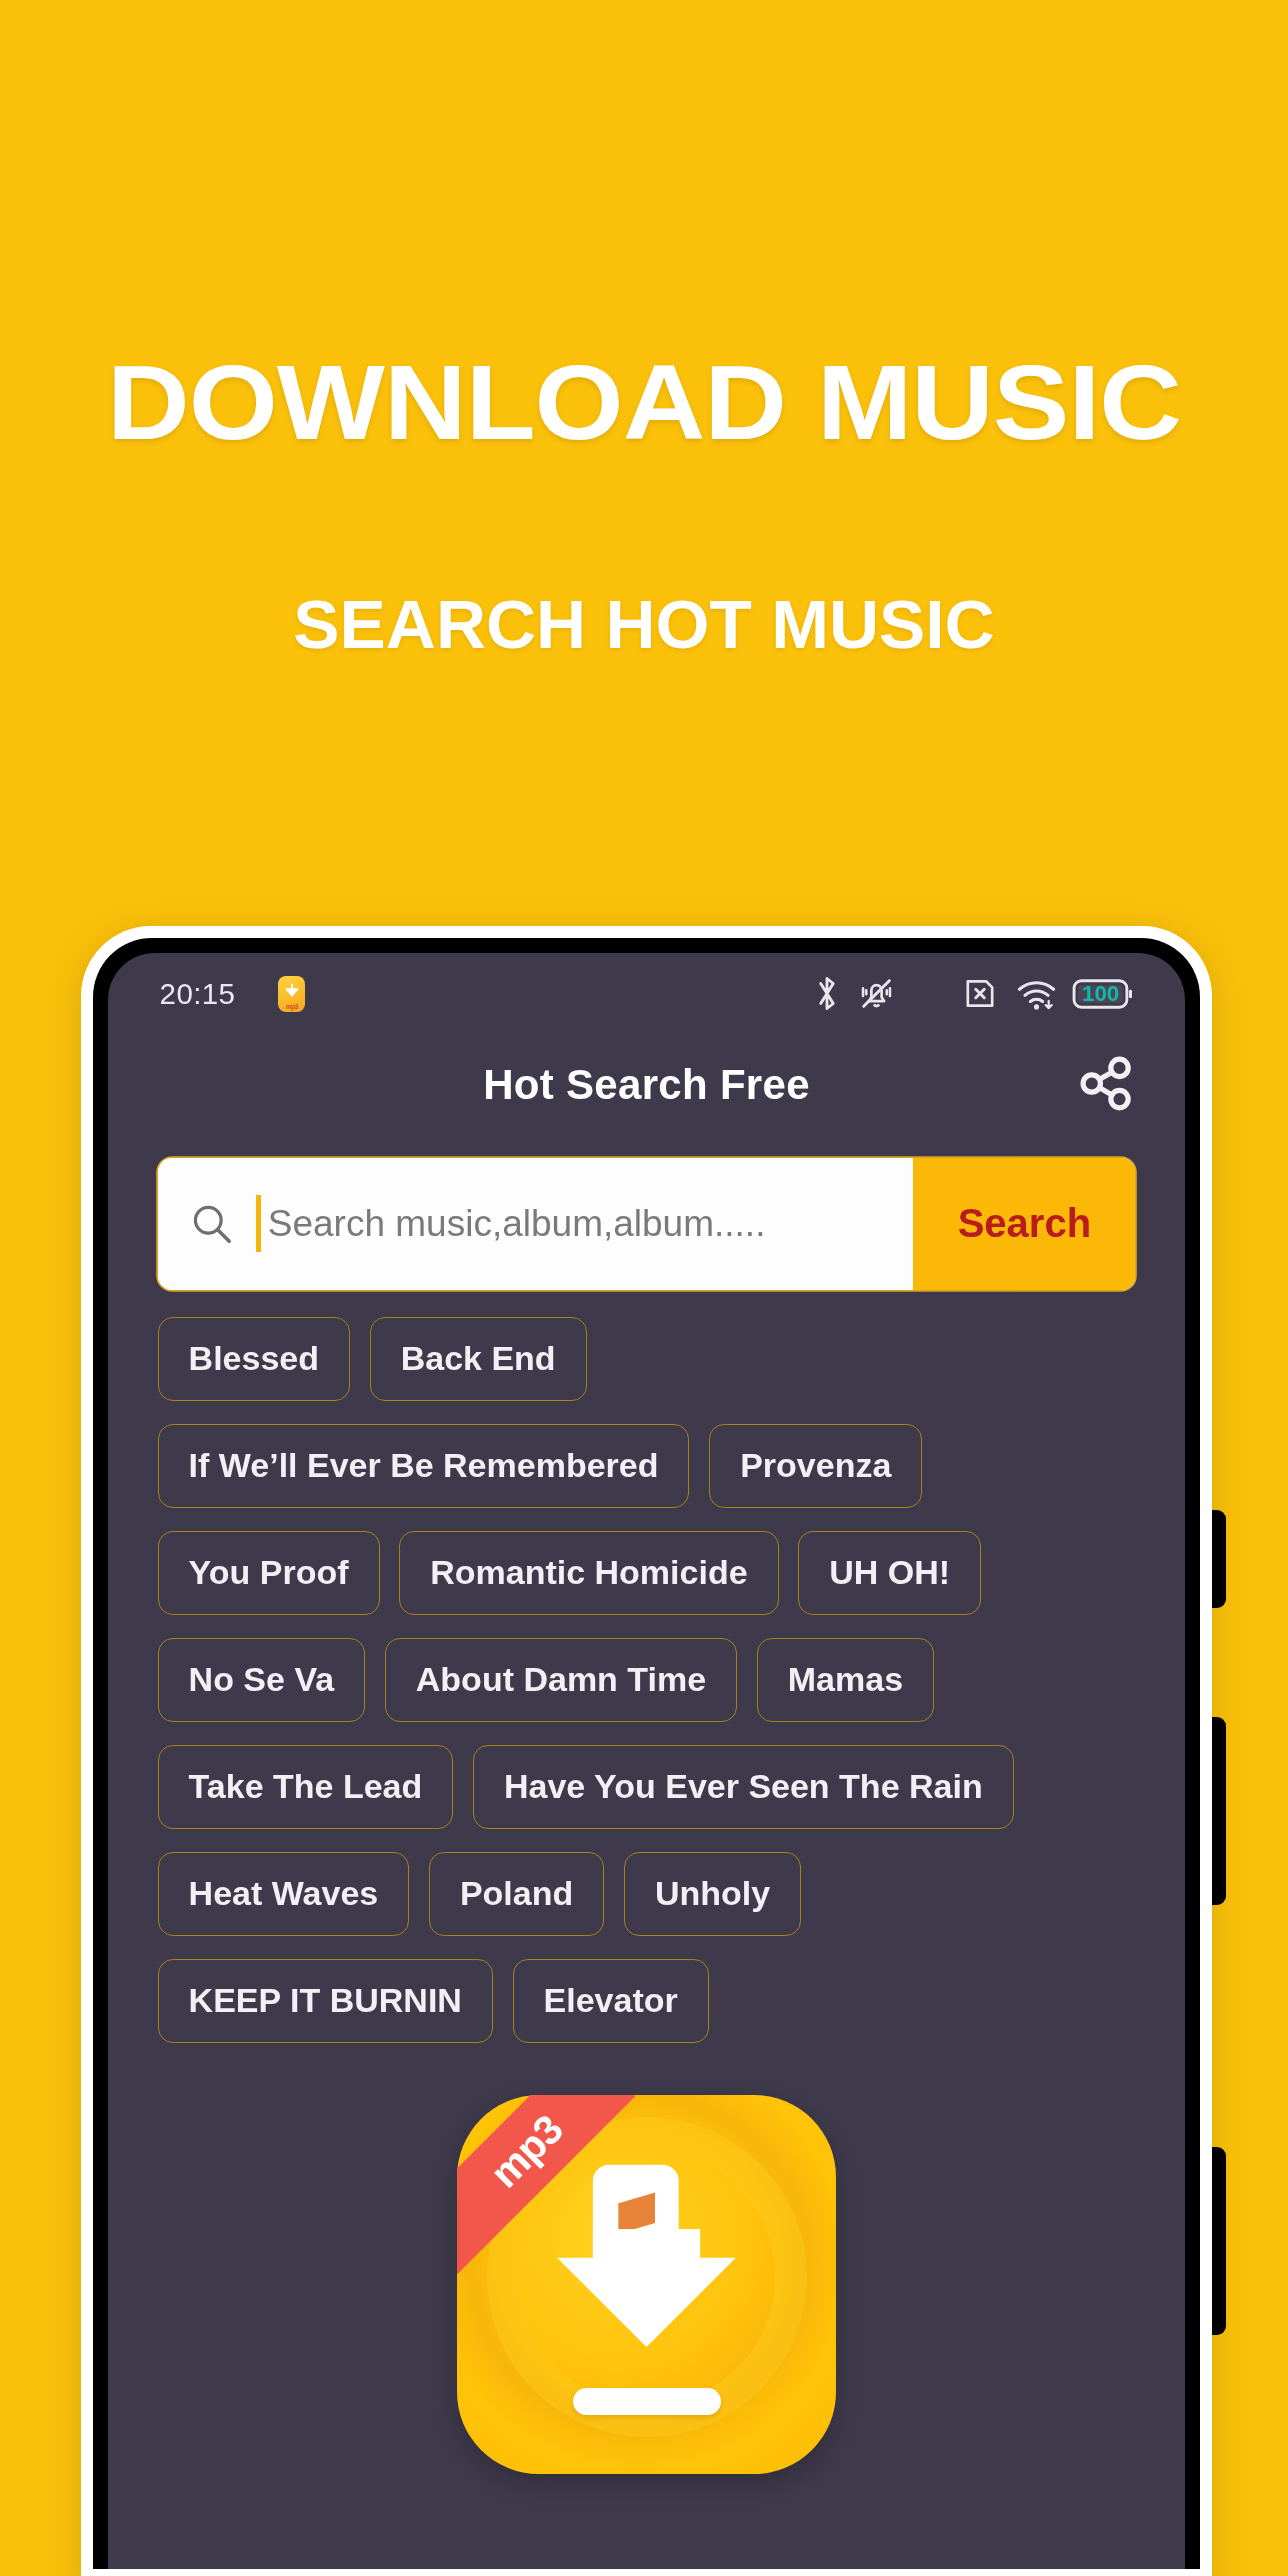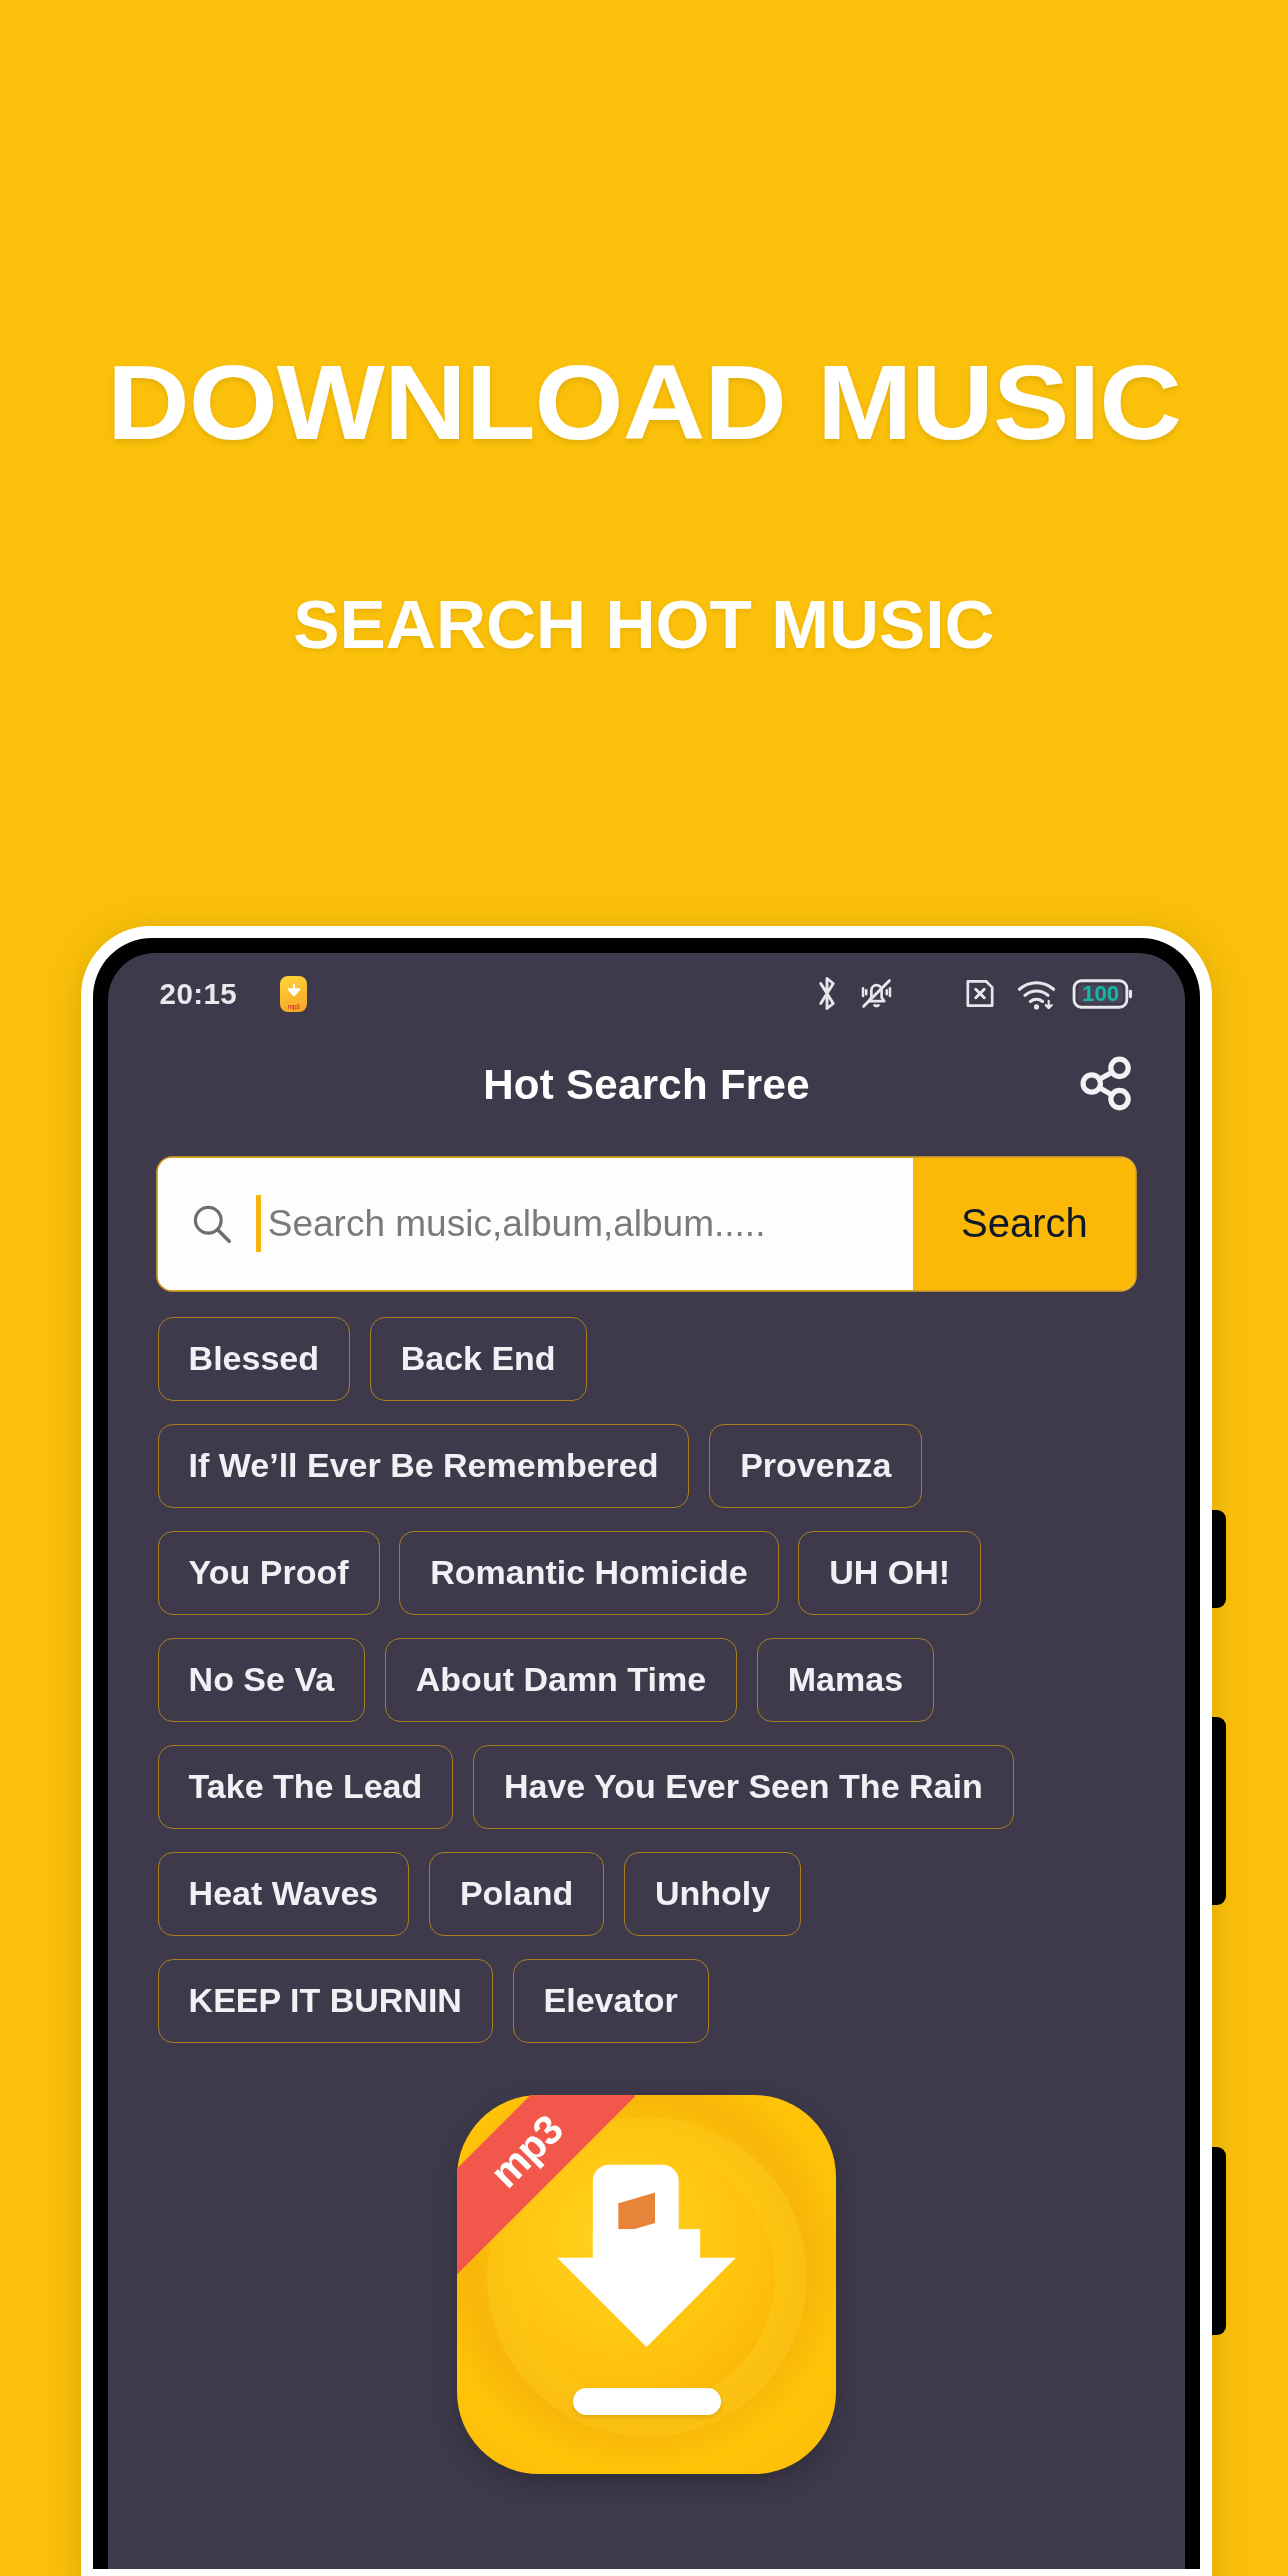--- a/index.html
+++ b/index.html
@@ -67,21 +67,21 @@
   .side-btn.b2 { left:1210px; top:1717px; width:16px; height:188px; }
   .side-btn.b3 { left:1210px; top:2147px; width:16px; height:188px; }
 
   
   .statusbar {
     position:relative; height:82px;
     display:flex; align-items:center;
     padding:0 52px;
     color:#EAE8EE;
   }
-  .sb-time { font-size:29.5px; font-weight:bold; letter-spacing:0.4px; }
+  .sb-time { font-size:29.5px; font-weight:normal; letter-spacing:0.4px; }
   .sb-appicon {
     width:27px; height:36px; border-radius:8px; margin-left:43px;
     background:linear-gradient(160deg,#FFD43B 0%,#F5A623 100%);
     position:relative; display:flex; align-items:center; justify-content:center;
   }
   .sb-appicon .ar { font-size:19.7px; color:#fff; line-height:1; margin-top:-3.6px; }
   .sb-appicon .lbl {
     position:absolute; bottom:1.8px; left:0; right:0; text-align:center;
     font-size:6.3px; color:#D8432A; font-weight:bold; letter-spacing:-0.4px;
   }
@@ -122,21 +122,21 @@
     width:4.5px; height:57px; background:#F5B50D; margin-left:21.5px; flex:0 0 auto;
   }
   .placeholder {
     font-size:37px; color:#7A7A7A; margin-left:7.2px;
     white-space:nowrap; overflow:hidden;
   }
   .search-btn {
     width:222px; flex:0 0 auto;
     background:#FBB806;
     display:flex; align-items:center; justify-content:center;
-    font-size:40px; font-weight:normal; color:#0f172a;
+    font-size:40px; font-weight:bold; color:#b91c1c;
   }
 
   
   .chips {
     padding:27px 50px 0 50px;
     display:flex; flex-wrap:wrap; gap:23px 19.7px;
   }
   .chip {
     height:84px; padding:8px 30px;
     display:flex; align-items:center; justify-content:center;

